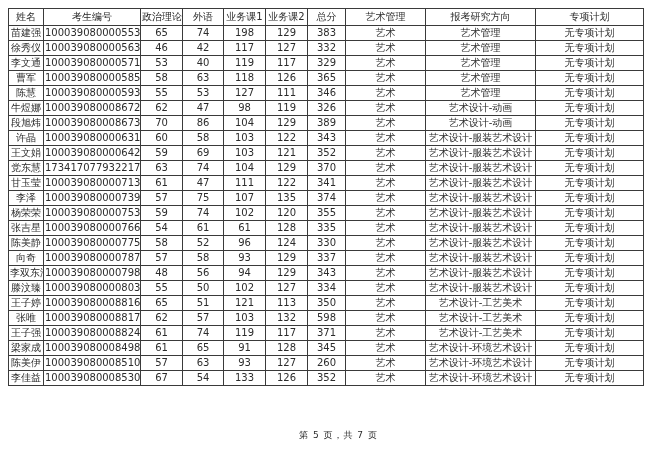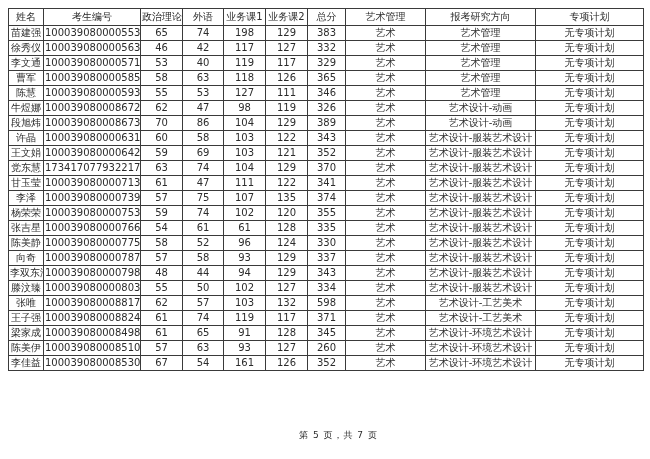--- a/index.html
+++ b/index.html
@@ -285,41 +285,53 @@
           <td>129</td>
           <td>337</td>
           <td>艺术</td>
           <td>艺术设计-服装艺术设计</td>
           <td>无专项计划</td>
         </tr>
         <tr>
           <td>李双东海</td>
           <td>100039080000798</td>
           <td>48</td>
-          <td>44</td>
+          <td>56</td>
           <td>94</td>
           <td>129</td>
           <td>343</td>
           <td>艺术</td>
           <td>艺术设计-服装艺术设计</td>
           <td>无专项计划</td>
         </tr>
         <tr>
           <td>滕汶臻</td>
           <td>100039080000803</td>
           <td>55</td>
           <td>50</td>
           <td>102</td>
           <td>127</td>
           <td>334</td>
           <td>艺术</td>
           <td>艺术设计-服装艺术设计</td>
           <td>无专项计划</td>
         </tr>
         <tr>
+          <td>王子婷</td>
+          <td>100039080008816</td>
+          <td>65</td>
+          <td>51</td>
+          <td>121</td>
+          <td>113</td>
+          <td>350</td>
+          <td>艺术</td>
+          <td>艺术设计-工艺美术</td>
+          <td>无专项计划</td>
+        </tr>
+        <tr>
           <td>张唯</td>
           <td>100039080008817</td>
           <td>62</td>
           <td>57</td>
           <td>103</td>
           <td>132</td>
           <td>598</td>
           <td>艺术</td>
           <td>艺术设计-工艺美术</td>
           <td>无专项计划</td>
@@ -358,21 +370,21 @@
           <td>260</td>
           <td>艺术</td>
           <td>艺术设计-环境艺术设计</td>
           <td>无专项计划</td>
         </tr>
         <tr>
           <td>李佳益</td>
           <td>100039080008530</td>
           <td>67</td>
           <td>54</td>
-          <td>161</td>
+          <td>133</td>
           <td>126</td>
           <td>352</td>
           <td>艺术</td>
           <td>艺术设计-环境艺术设计</td>
           <td>无专项计划</td>
         </tr>
       </tbody>
   </table>
   <div class="footer">第 5 页，共 7 页</div>
 </div>

